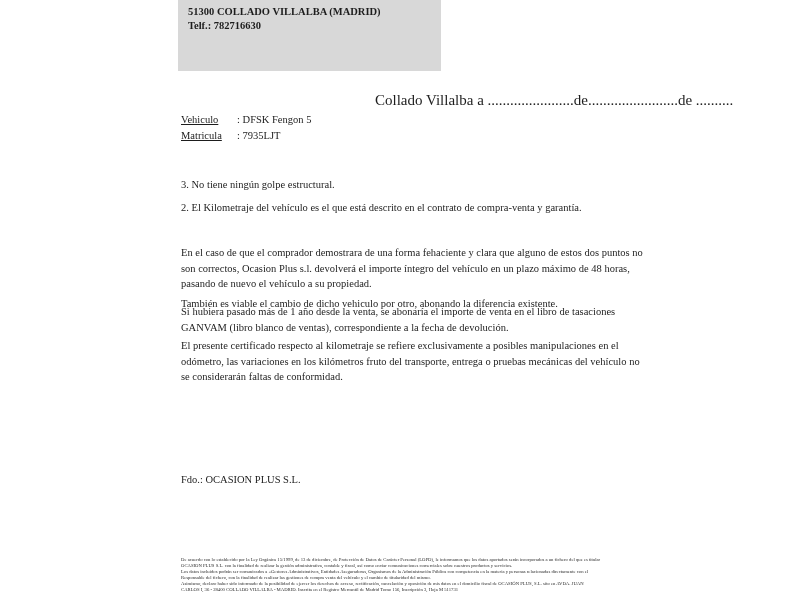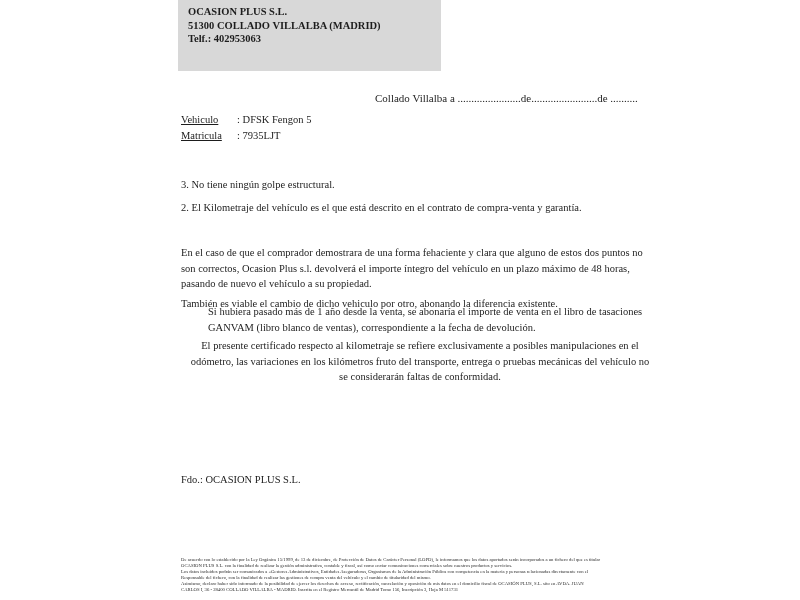--- a/index.html
+++ b/index.html
@@ -23,62 +23,61 @@
   }
   .header-block div {
     font-size: 10.5px;
     font-weight: bold;
     line-height: 13.5px;
     white-space: nowrap;
   }
 
   .date-line {
     left: 375px; top: 92px;
-    font-size: 11px;
+    font-size: 15px;
     white-space: nowrap;
   }
 
   .cert-block { left: 181px; top: 112px; font-size: 10.5px; }
   .cert-line { line-height: 16px; white-space: nowrap; }
   .cert-label { display: inline-block; width: 56px; text-decoration: underline; }
 
   .body-text {
     left: 181px;
     width: 478px;
     font-size: 10.5px;
     line-height: 15.5px;
     white-space: pre-line;
   }
   .item1 { top: 177px; }
   .item2 { top: 200px; }
   .para-refund   { top: 245px; }
   .para-exchange { top: 296px; }
-  .para-ganvam   { top: 304px; margin-left: 27px; }
-  .para-odometer { top: 338px; text-align: center; }
+  .para-ganvam   { top: 304px; }
+  .para-odometer { top: 338px; }
 
   .signature { left: 181px; top: 474px; font-size: 10.5px; white-space: nowrap; text-align: right; }
 
   .legal {
     left: 181px; top: 557px;
     width: 605px;
     font-size: 4.7px;
     line-height: 6.1px;
     color: #2b2b2b;
     white-space: pre-line;
   }
 </style>
 </head>
 <body>
 
 <div class="page">
 
   <div class="abs header-block">
-    <div>OCASION PLUS S.L.</div>
     <div>51300 COLLADO VILLALBA (MADRID)</div>
-    <div>Telf.: 402953063</div>
+    <div>Telf.: 782716630</div>
   </div>
 
   <div class="abs date-line">Collado Villalba a .......................de........................de ..........</div>
 
   <div class="abs cert-block">
     <div class="cert-line">
       <span class="cert-label">Vehiculo</span><span>: DFSK Fengon 5</span>
     </div>
     <div class="cert-line">
       <span class="cert-label">Matricula</span><span>: 7935LJT</span>

